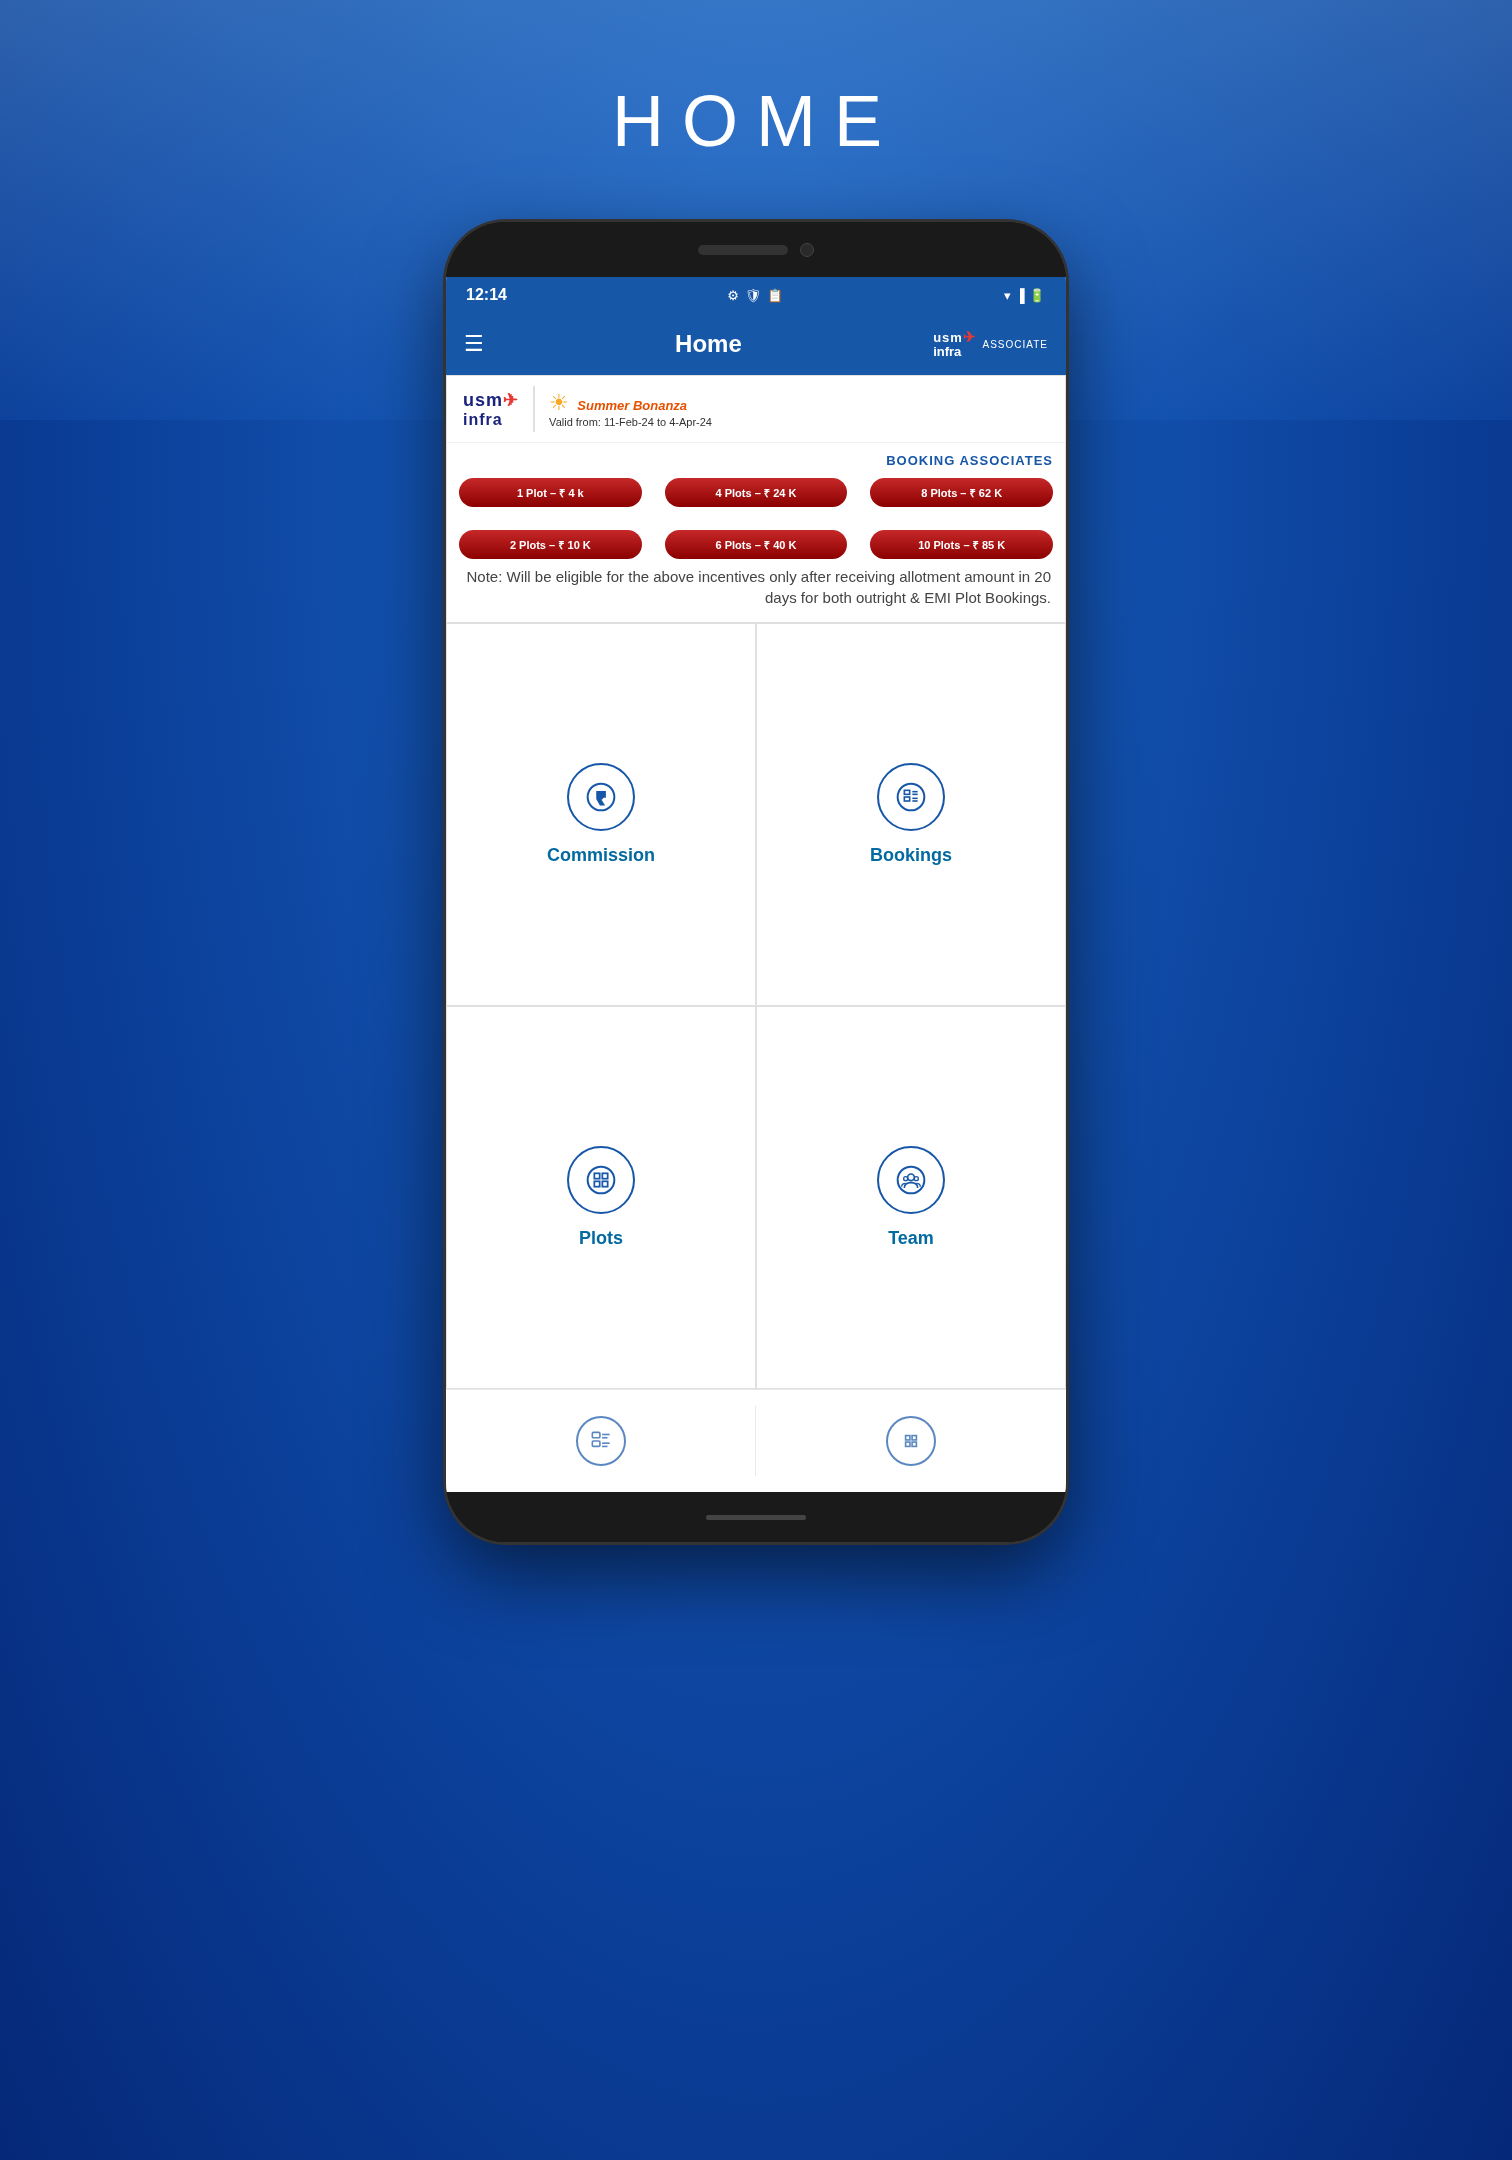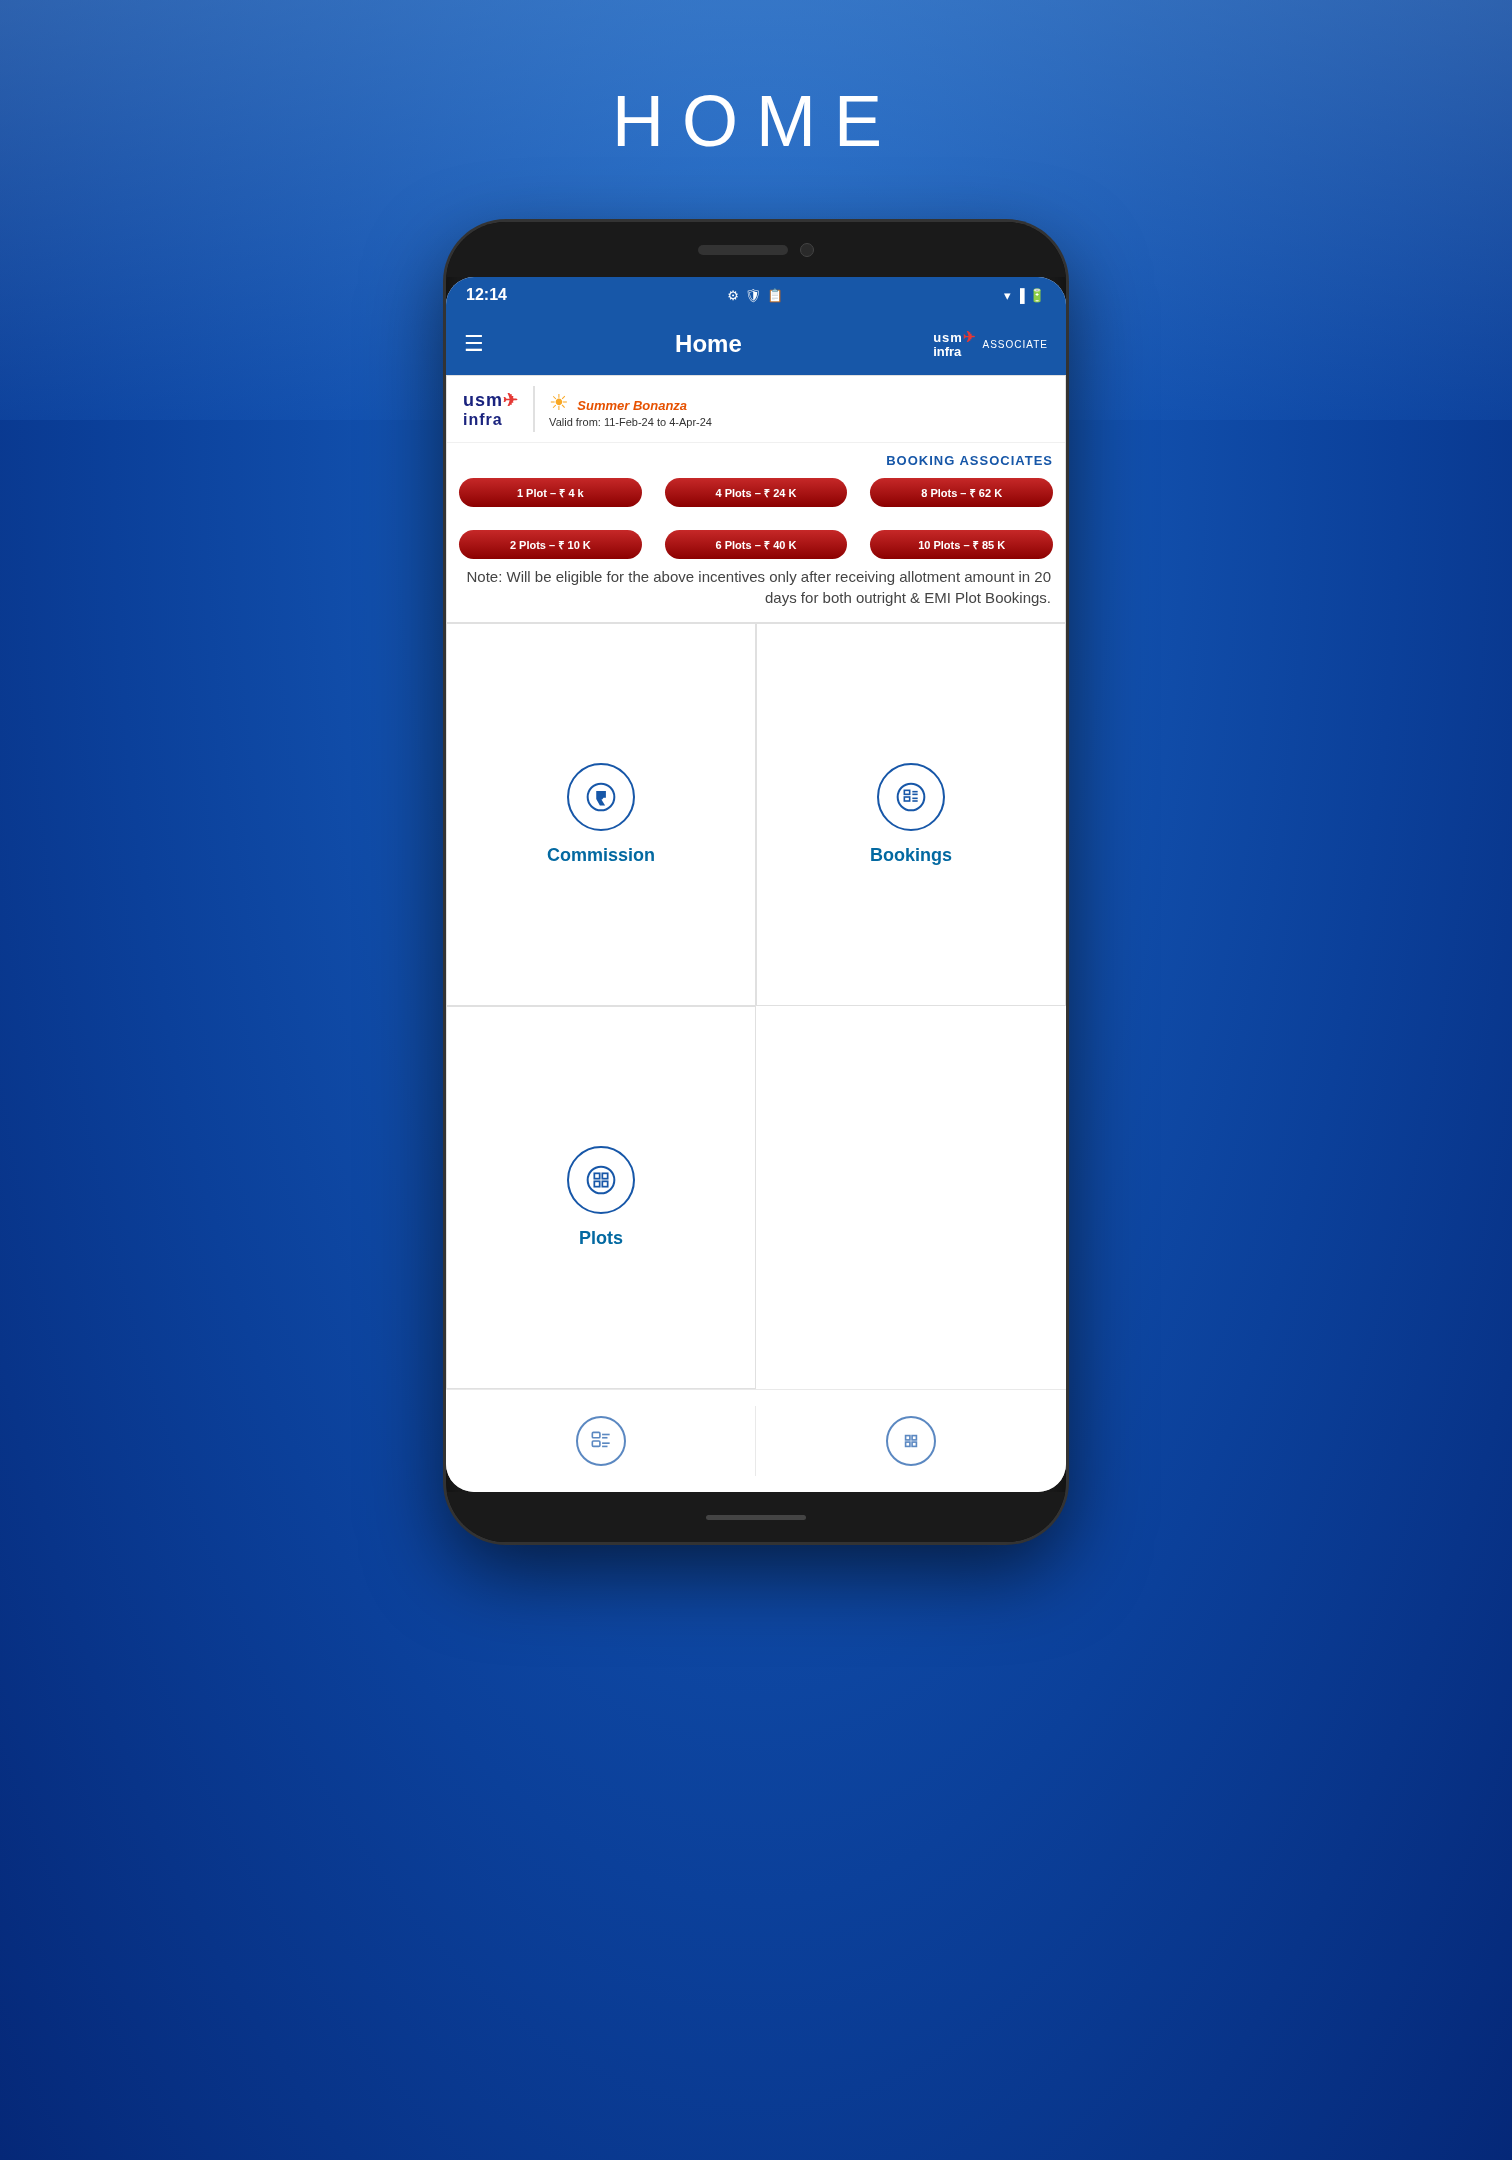--- a/index.html
+++ b/index.html
@@ -88,21 +88,20 @@
       border: 1px solid #444;
     }
 
     .phone-screen {
       width: 100%;
       flex: 1;
       background: white;
       display: flex;
       flex-direction: column;
       overflow: hidden;
-      border-radius: 28px;
     }
 
     .status-bar {
       width: 100%;
       height: 36px;
       background: #1757a8;
       display: flex;
       align-items: center;
       justify-content: space-between;
       padding: 0 20px;
@@ -481,20 +480,34 @@
             <circle cx="12" cy="12" r="10" stroke="#1757a8" stroke-width="1.5" fill="none"></circle>
             <rect x="7" y="7" width="4" height="4" stroke="#1757a8" stroke-width="1.3" fill="none"></rect>
             <rect x="13" y="7" width="4" height="4" stroke="#1757a8" stroke-width="1.3" fill="none"></rect>
             <rect x="7" y="13" width="4" height="4" stroke="#1757a8" stroke-width="1.3" fill="none"></rect>
             <rect x="13" y="13" width="4" height="4" stroke="#1757a8" stroke-width="1.3" fill="none"></rect>
           </svg>
         </div>
         <span class="menu-label">Plots</span>
       </div>
 
+      <div class="menu-cell">
+        <div class="menu-icon-circle icon-team">
+          <svg viewBox="0 0 24 24" xmlns="http://www.w3.org/2000/svg">
+            <circle cx="12" cy="12" r="10" stroke="#1757a8" stroke-width="1.5" fill="none"></circle>
+            <circle cx="12" cy="10" r="2.5" stroke="#1757a8" stroke-width="1.2" fill="none"></circle>
+            <path d="M7 18 c0-3 2-4 5-4 s5 1 5 4" stroke="#1757a8" stroke-width="1.2" fill="none"></path>
+            <circle cx="8" cy="11" r="1.5" stroke="#1757a8" stroke-width="1" fill="none"></circle>
+            <path d="M5 17 c0-2 1.5-2.5 3-2.5" stroke="#1757a8" stroke-width="1" fill="none"></path>
+            <circle cx="16" cy="11" r="1.5" stroke="#1757a8" stroke-width="1" fill="none"></circle>
+            <path d="M19 17 c0-2 -1.5-2.5 -3-2.5" stroke="#1757a8" stroke-width="1" fill="none"></path>
+          </svg>
+        </div>
+        <span class="menu-label">Team</span>
+      </div>
 
     </div>
 
     <div style="display:grid; grid-template-columns:1fr 1fr; background:white; border-top:0.5px solid #e0e0e0; opacity:0.7; padding: 16px 0;">
       <div style="display:flex;flex-direction:column;align-items:center;gap:10px;border-right:0.5px solid #e0e0e0;padding:10px;">
         <div style="width:50px;height:50px;border-radius:50%;border:2px solid #1757a8;display:flex;align-items:center;justify-content:center;">
           <svg width="26" height="26" viewBox="0 0 24 24" fill="none" stroke="#1757a8" stroke-width="1.5">
             <rect x="4" y="4" width="7" height="5" rx="1"></rect>
             <line x1="13" y1="6" x2="20" y2="6"></line>
             <line x1="13" y1="9" x2="18" y2="9"></line>

